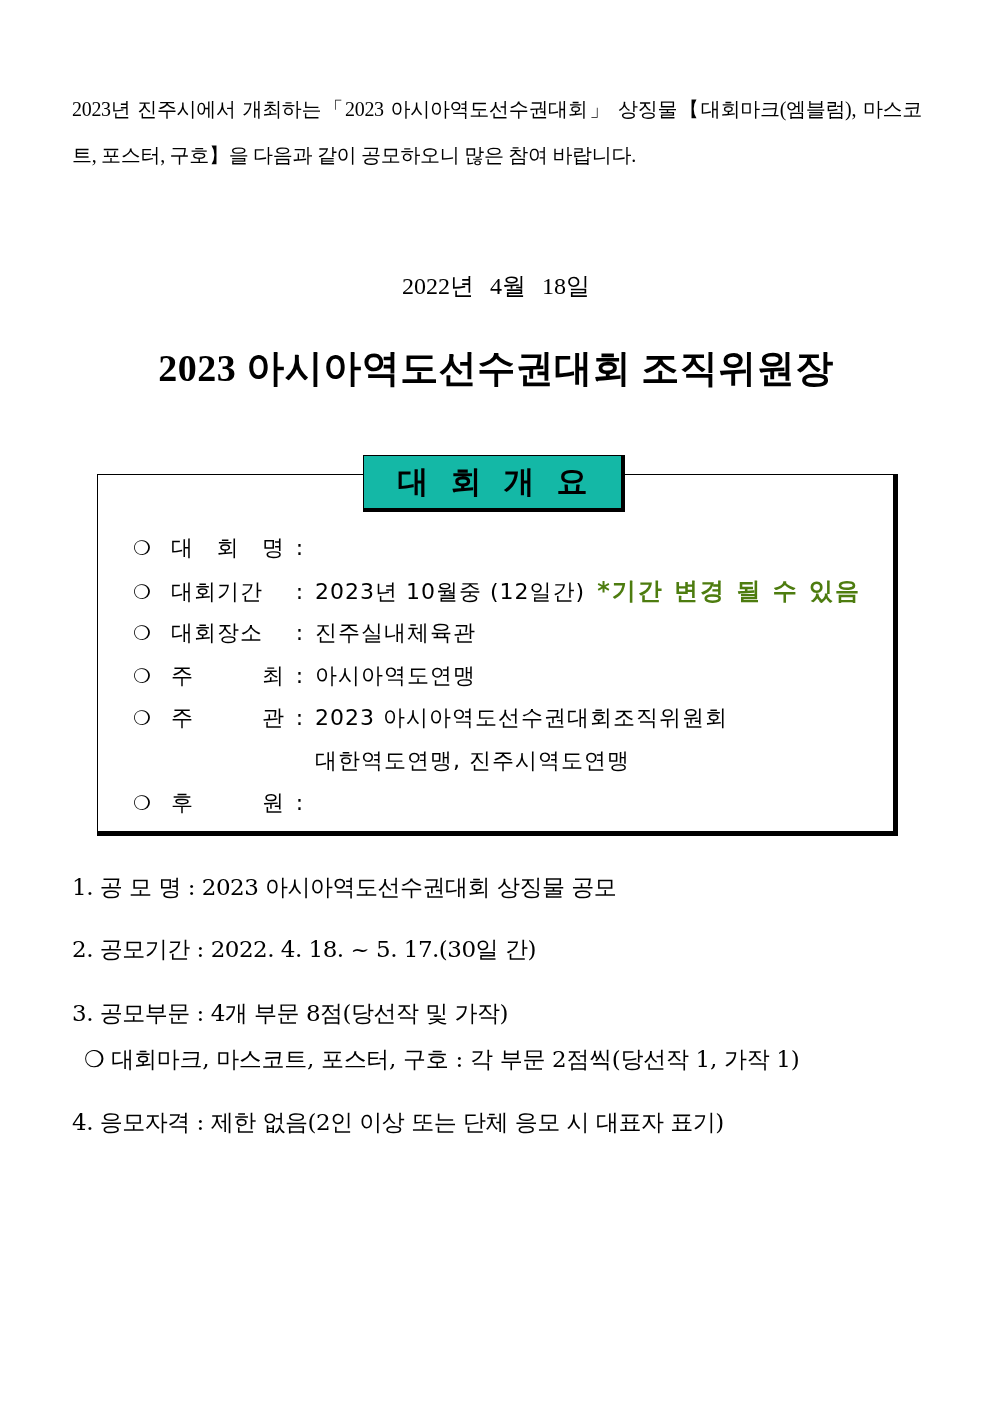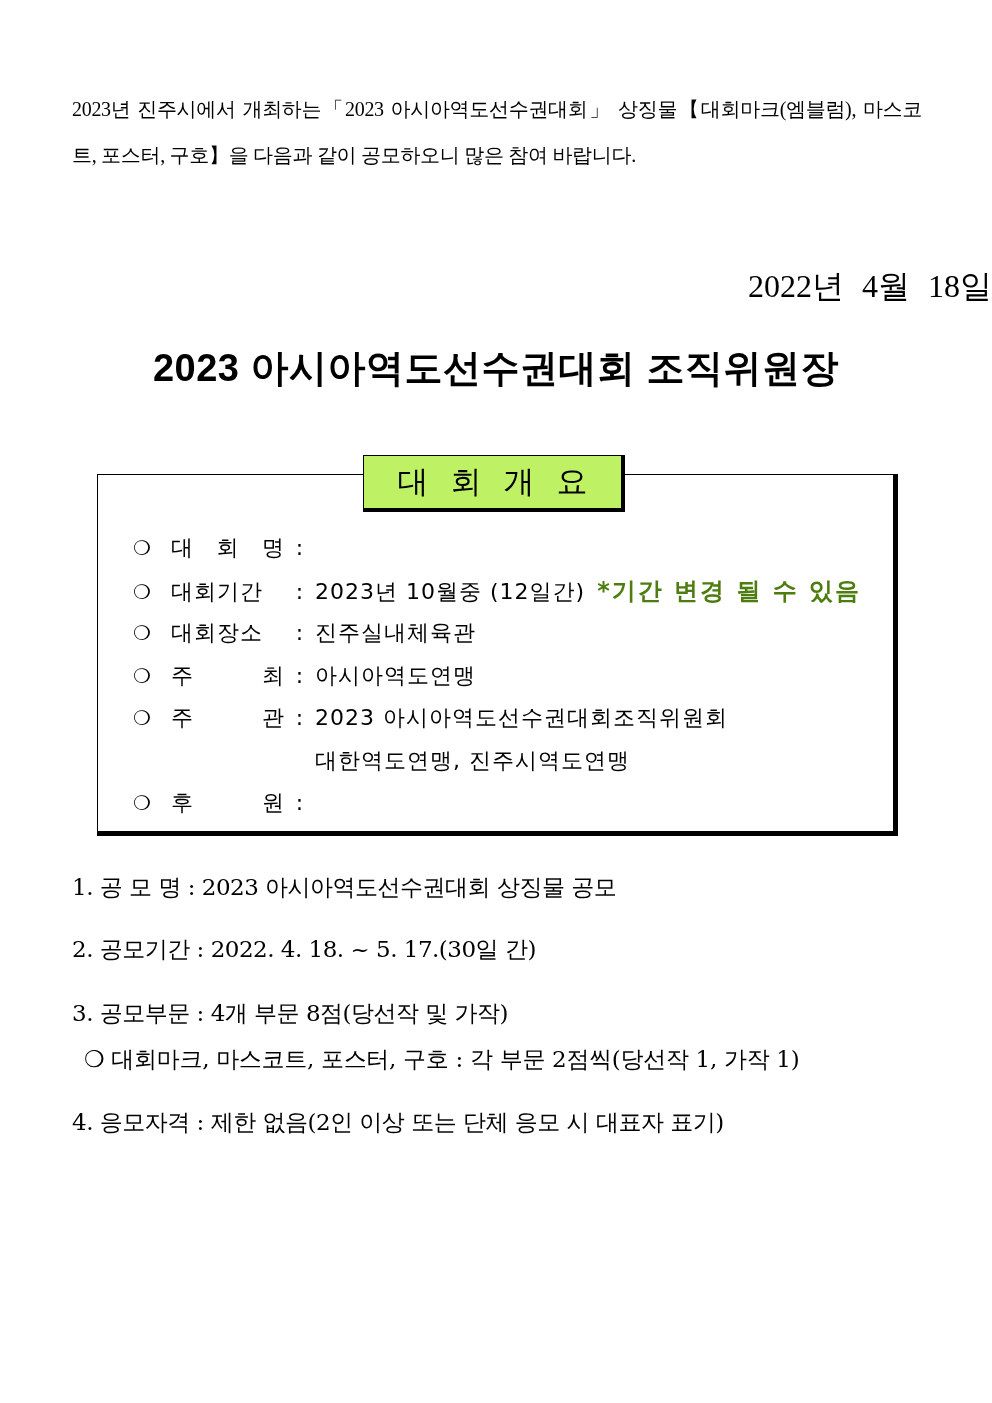--- a/index.html
+++ b/index.html
@@ -25,33 +25,33 @@
       line-height: 46px;
       text-align: justify;
       text-align-last: left;
       letter-spacing: -0.3px;
     }
     .date {
       position: absolute;
       left: 0;
       top: 266px;
       width: 992px;
-      text-align: right;
+      text-align: center;
       font-family: "Liberation Serif", "DejaVu Serif", serif;
-      font-size: 32px;
+      font-size: 24px;
       line-height: 40px;
       word-spacing: 10px;
     }
     .signer {
       position: absolute;
       left: 0;
       top: 338px;
       width: 992px;
       text-align: center;
-      font-family: Liberation Sans, sans-serif;
+      font-family: Liberation Serif, serif;
       font-weight: bold;
       font-size: 38px;
       line-height: 60px;
       letter-spacing: 0.5px;
     }
     .overview-box {
       position: absolute;
       left: 97px;
       top: 474px;
       width: 795px;
@@ -61,30 +61,30 @@
       border-right: 5px solid #000;
       border-bottom: 5px solid #000;
       box-sizing: content-box;
     }
     .overview-title {
       position: absolute;
       left: 363px;
       top: 455px;
       width: 262px;
       height: 57px;
-      background: #bef264;
+      background: #14b8a6;
       border-top: 1.5px solid #000;
       border-left: 1.5px solid #000;
       border-right: 4px solid #000;
       border-bottom: 4px solid #000;
       display: flex;
       align-items: center;
       justify-content: center;
       font-family: "DejaVu Sans", "Liberation Sans", sans-serif;
-      font-weight: normal;
+      font-weight: bold;
       font-size: 31px;
       letter-spacing: 22px;
       padding-left: 22px;
       box-sizing: border-box;
       z-index: 2;
     }
     .ov-list {
       position: absolute;
       left: 133px;
       top: 527px;

